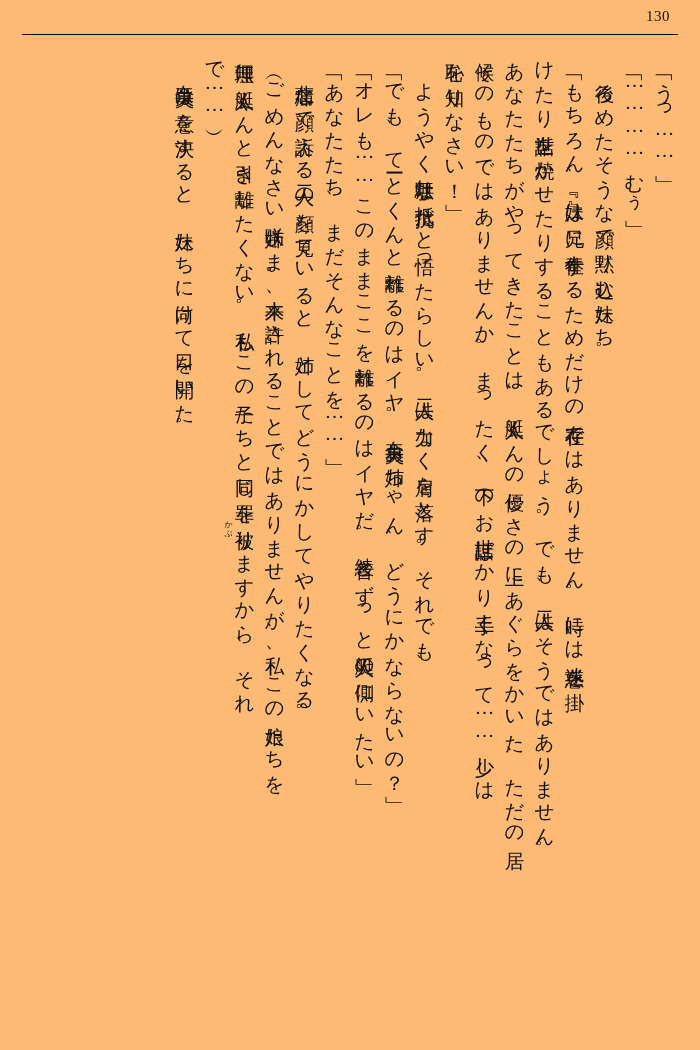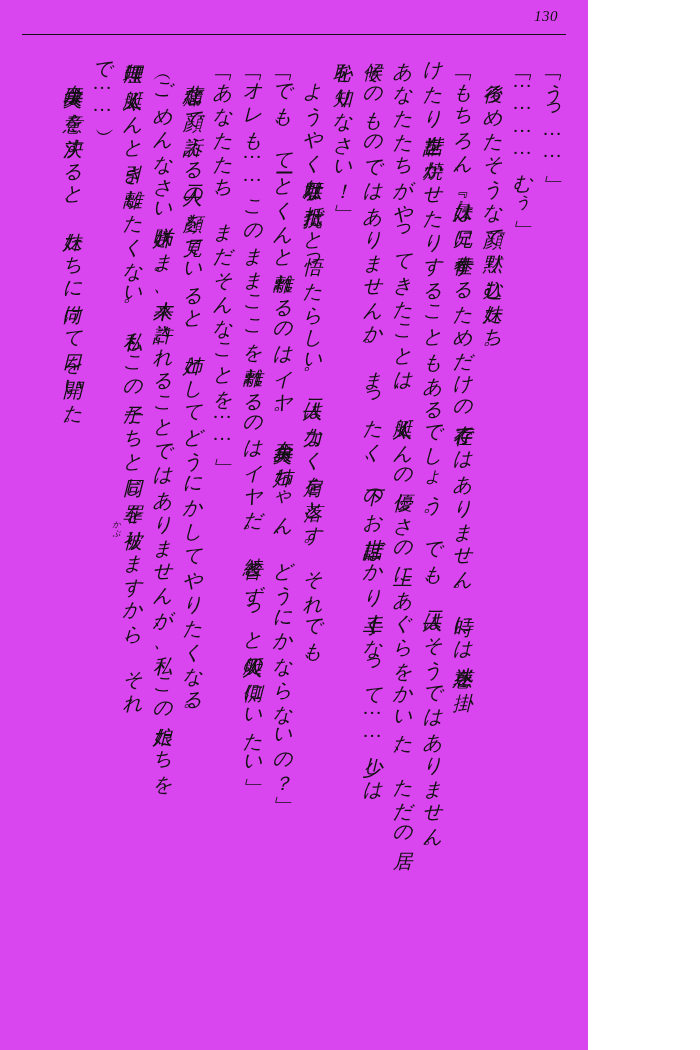--- a/index.html
+++ b/index.html
@@ -6,25 +6,24 @@
     margin: 0;
     padding: 0;
     background: #ffffff;
   }
   body {
     font-family: "Liberation Serif", "DejaVu Serif", serif;
     color: #111111;
   }
   .page {
     position: relative;
-    width: 588px;
+    width: 700px;
     height: 1050px;
-    background: #d946ef;
+    background: #fdba74;
     overflow: hidden;
-    font-style: italic;
   }
   .page-number {
     position: absolute;
     top: 8px;
     right: 30px;
     font-size: 15px;
     letter-spacing: 0.5px;
     color: #111;
     font-family: "Liberation Serif", "DejaVu Serif", serif;
   }

